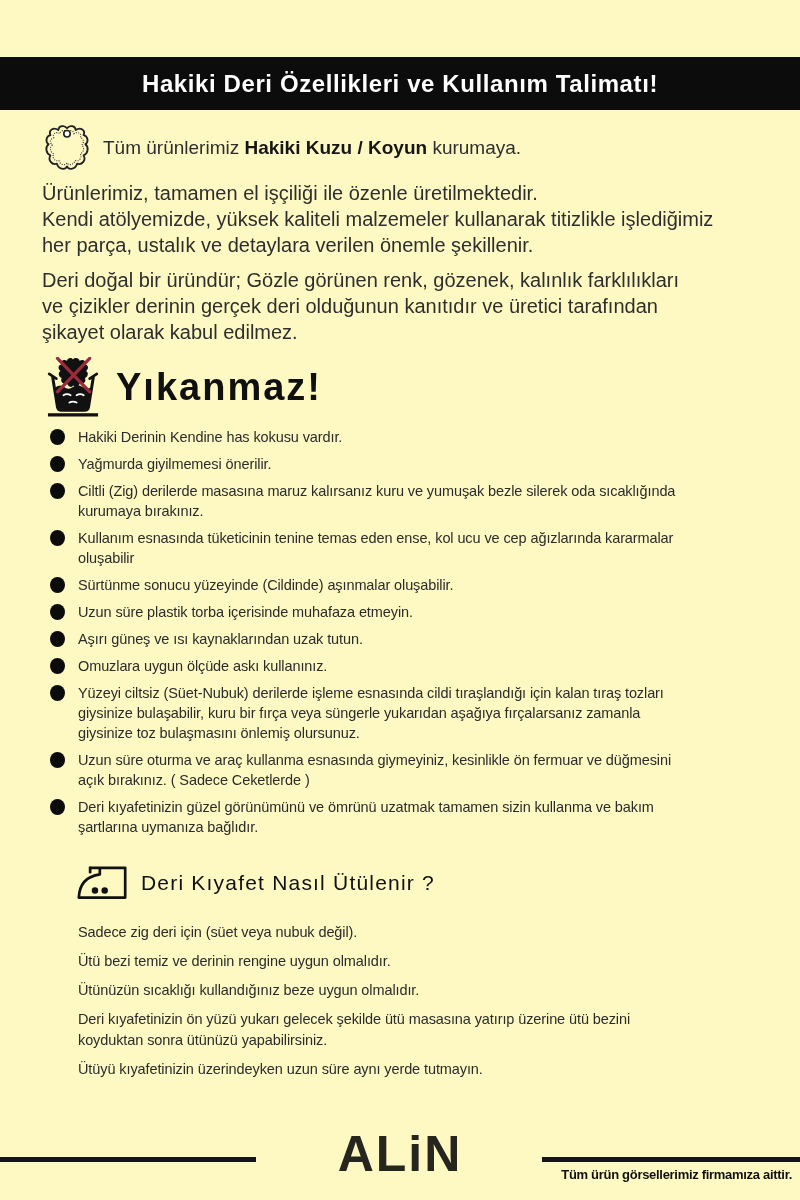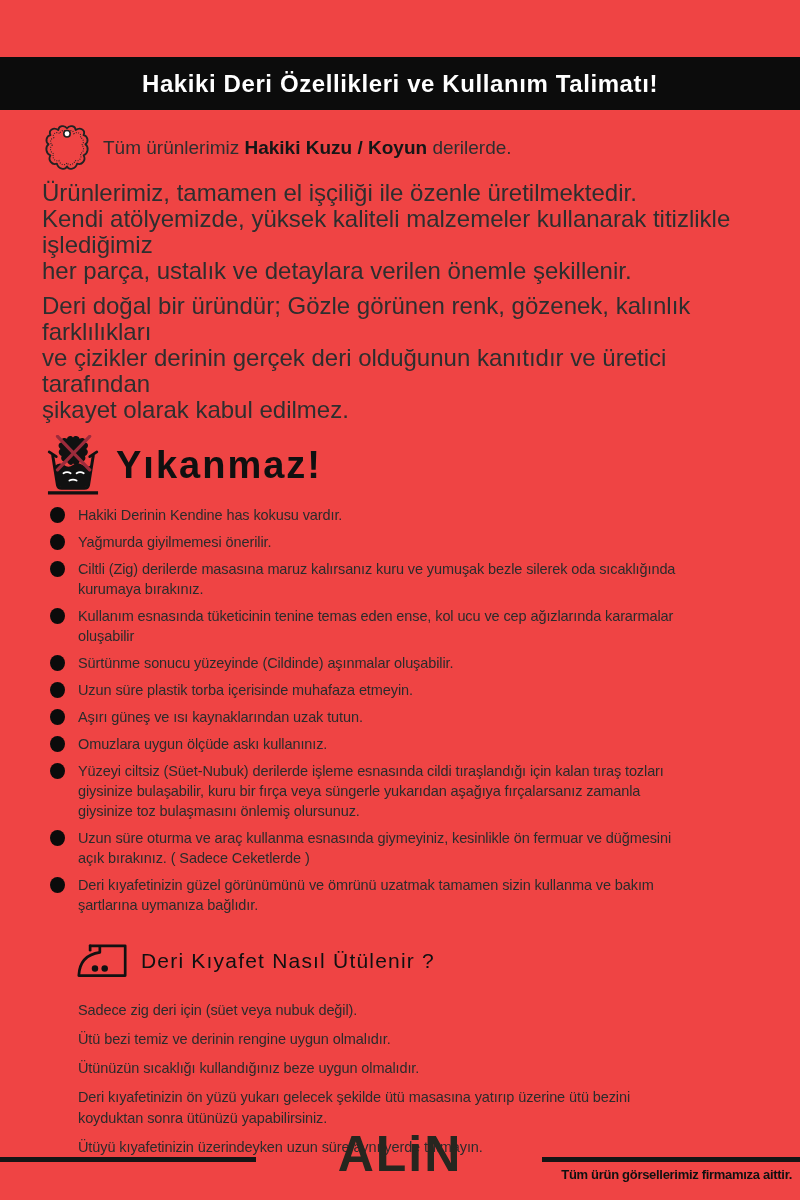--- a/index.html
+++ b/index.html
@@ -1,20 +1,20 @@
 <!DOCTYPE html>
 <html><head>
 <meta charset="utf-8">
 <style>
   * { box-sizing: border-box; }
   body { margin: 0; background: #ffffff; }
   .page {
     position: relative;
     width: 800px; height: 1200px;
-    background: #ef4444;
+    background: #fef9c3;
     overflow: hidden;
     font-family: "Liberation Sans", sans-serif;
     color: #2e2e2e;
   }
   
   .title-bar {
     margin-top: 57px;
     height: 53px; width: 800px;
     background: #0c0c0c;
     display: flex; align-items: center; justify-content: center;
@@ -24,21 +24,21 @@
     font-size: 24px; font-weight: 700; letter-spacing: 0.6px;
   }
   .content { padding: 0 40px 0 42px; }
 
   
   .intro-row { display: flex; align-items: center; gap: 13px; margin: 14px 0 0 2px; }
   .intro-text { margin: 0; font-size: 19px; }
   .intro-text b { color: #161616; text-align: right; }
 
   
-  .para { margin: 9px 0 0 0; font-size: 24px; line-height: 26px; white-space: pre-line; }
+  .para { margin: 9px 0 0 0; font-size: 20px; line-height: 26px; white-space: pre-line; }
   .para:first-of-type { margin-top: 8px; }
 
   
   .wash-header { display: flex; align-items: center; margin-top: 12px; }
   .wash-header h2 {
     margin: 0 0 0 12px; font-size: 38px; font-weight: 800;
     letter-spacing: 2px; color: #101010;
   }
   .bullets { list-style: none; margin: 10px 0 0 0; padding: 0 0 0 8px; }
   .bullets li { display: flex; margin-bottom: 7px; }
@@ -89,21 +89,21 @@
     <div class="intro-row">
       <span class="icon">
         <svg width="46" height="48" viewBox="0 0 100 104">
           <path d="M50 9 C44 1 32 4 31 13 C21 6 9 13 14 24 C5 26 2 38 10 44 C2 50 4 64 14 68 C8 78 17 90 28 86 C31 98 46 101 50 92 C54 101 69 98 72 86 C83 90 92 78 86 68 C96 64 98 50 90 44 C98 38 95 26 86 24 C91 13 79 6 69 13 C68 4 56 1 50 9 Z" fill="none" stroke="#222" stroke-width="4" stroke-linejoin="round"></path>
           <g transform="translate(10,10.4) scale(0.8)">
             <path d="M50 9 C44 1 32 4 31 13 C21 6 9 13 14 24 C5 26 2 38 10 44 C2 50 4 64 14 68 C8 78 17 90 28 86 C31 98 46 101 50 92 C54 101 69 98 72 86 C83 90 92 78 86 68 C96 64 98 50 90 44 C98 38 95 26 86 24 C91 13 79 6 69 13 C68 4 56 1 50 9 Z" fill="none" stroke="#222" stroke-width="3" stroke-dasharray="2.5 4"></path>
           </g>
           <circle cx="50" cy="21" r="7" fill="#fff" stroke="#222" stroke-width="3.5"></circle>
         </svg>
       </span>
-      <p class="intro-text"><span>Tüm ürünlerimiz </span><b>Hakiki Kuzu / Koyun</b><span> derilerde.</span></p>
+      <p class="intro-text"><span>Tüm ürünlerimiz </span><b>Hakiki Kuzu / Koyun</b><span> kurumaya.</span></p>
     </div>
 
     <p class="para">Ürünlerimiz, tamamen el işçiliği ile özenle üretilmektedir.
 Kendi atölyemizde, yüksek kaliteli malzemeler kullanarak titizlikle işlediğimiz
 her parça, ustalık ve detaylara verilen önemle şekillenir.</p>
     <p class="para">Deri doğal bir üründür; Gözle görünen renk, gözenek, kalınlık farklılıkları
 ve çizikler derinin gerçek deri olduğunun kanıtıdır ve üretici tarafından
 şikayet olarak kabul edilmez.</p>
 
     <div class="wash-header">

